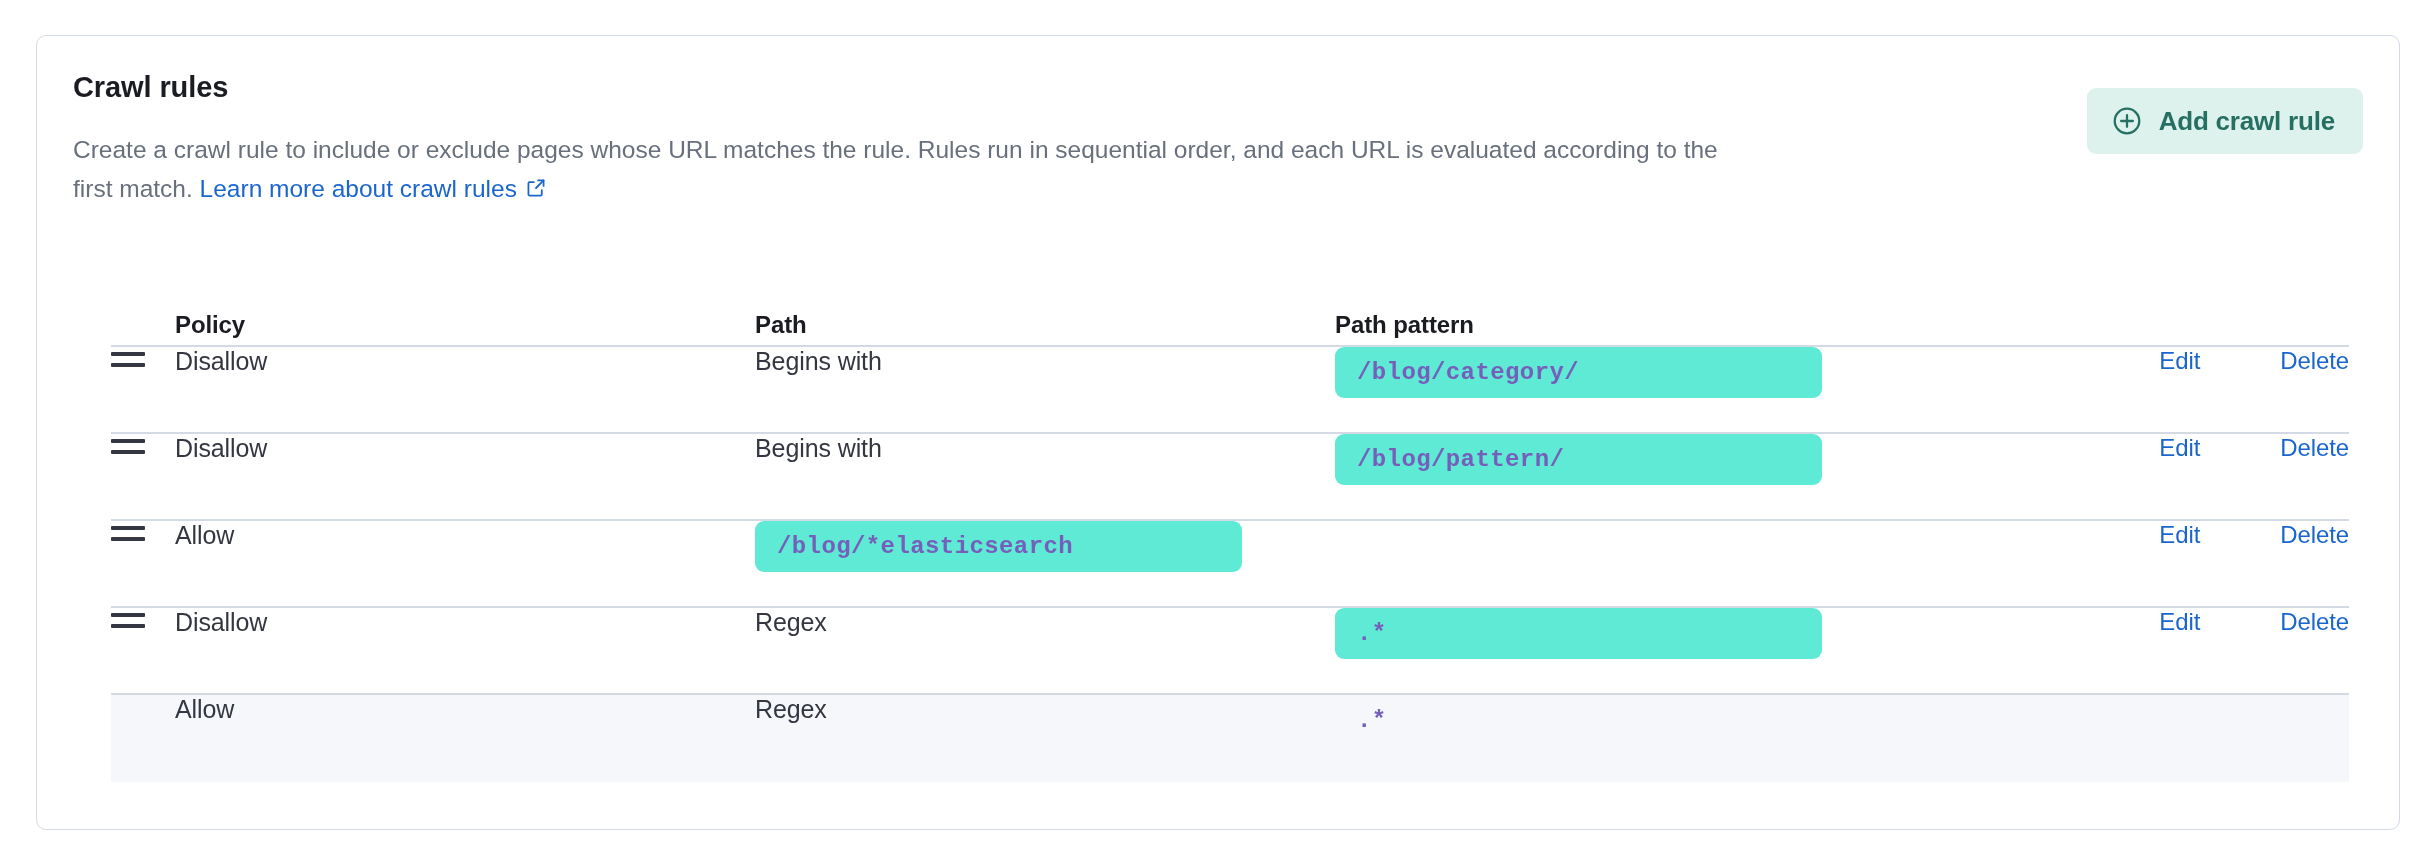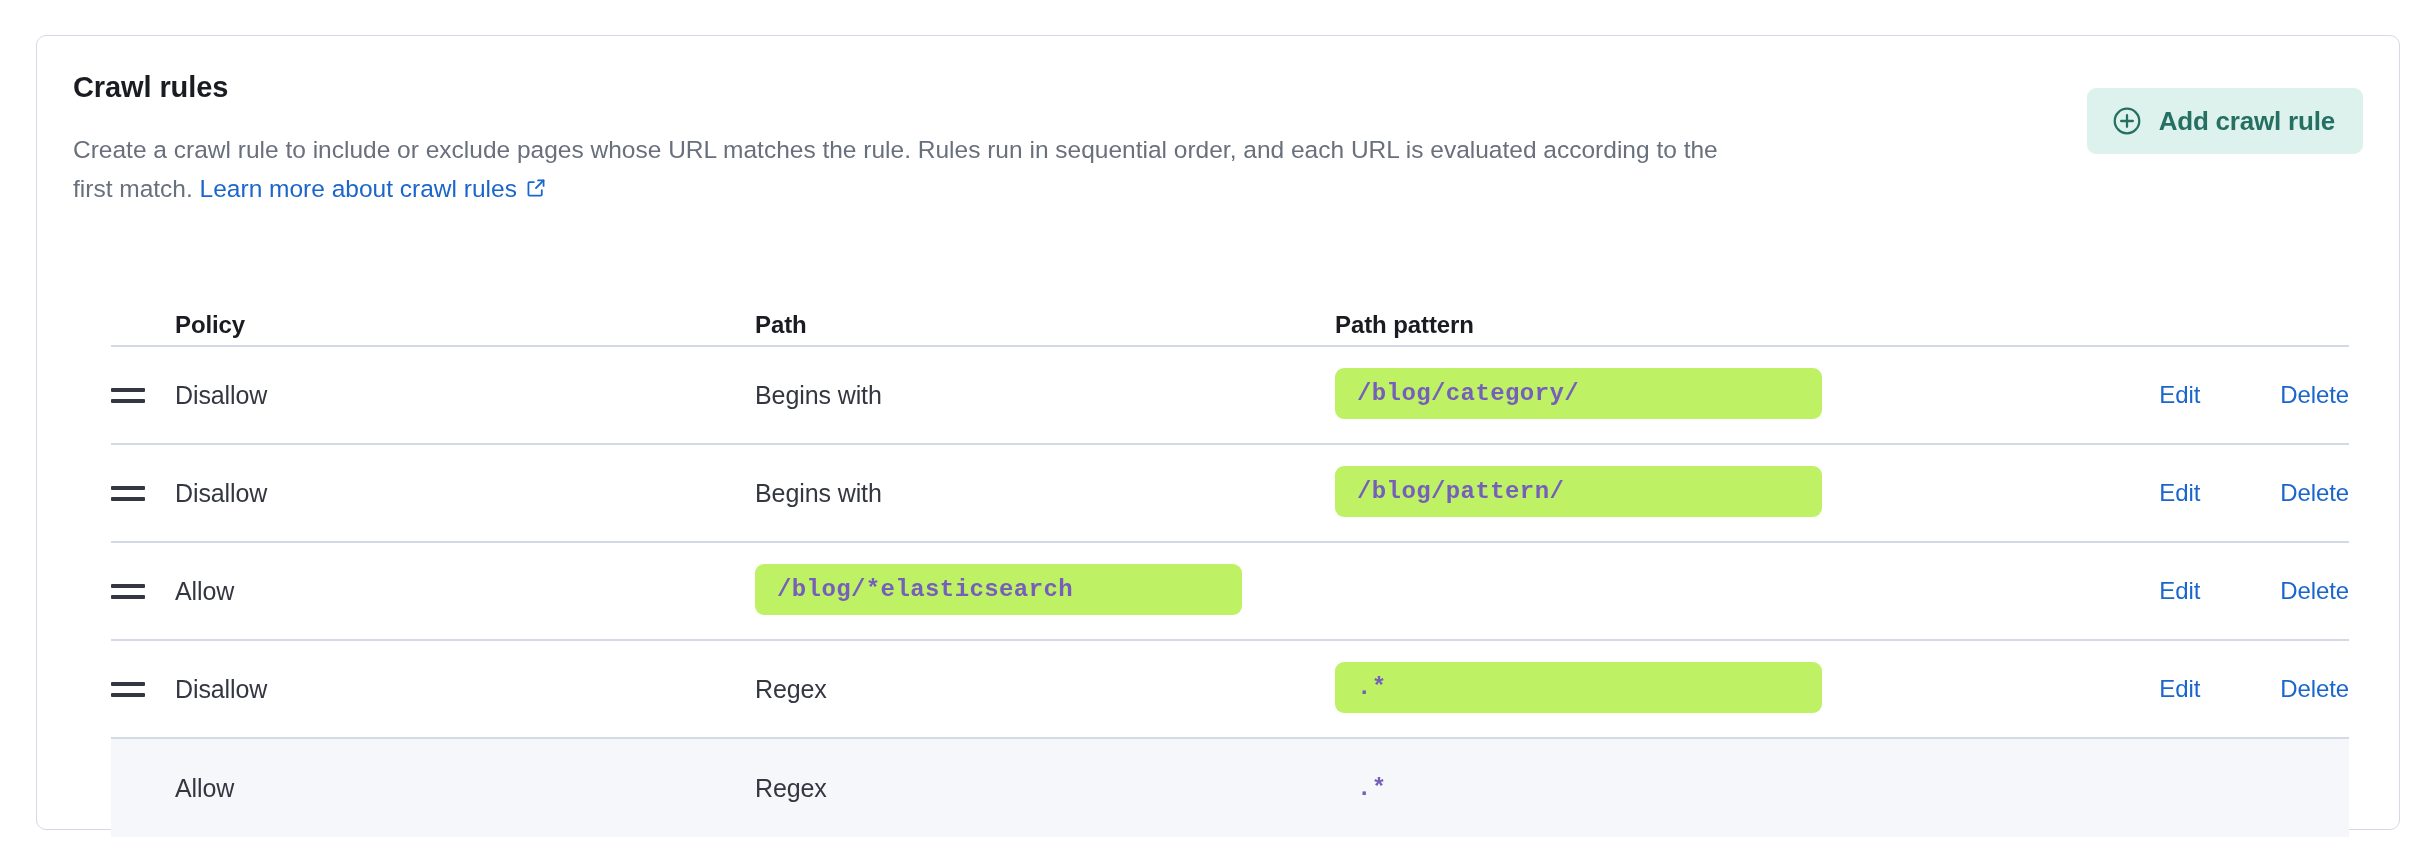--- a/index.html
+++ b/index.html
@@ -124,22 +124,21 @@
   .th {
     font-size: 24px;
     font-weight: 700;
     color: #1a1c21;
     letter-spacing: -0.1px;
     margin-top: 35px;
   }
 
   .trow {
     display: flex;
-    align-items: center;
-    height: 98px;
+    height: 87px;
     border-bottom: 2px solid #d3dae6;
     box-sizing: border-box;
   }
   .trow:last-child { border-bottom: none; }
 
   .trow.highlighted {
     background: #f5f7fa;
     border-bottom: none;
   }
 
@@ -162,21 +161,21 @@
 
   .cell-text {
     font-size: 25px;
     color: #343741;
     font-weight: 400;
     letter-spacing: -0.1px;
   }
 
   .code-chip {
     display: inline-block;
-    background: #bef264;
+    background: #5eead4;
     border-radius: 9px;
     padding: 12px 22px;
     width: 487px;
     box-sizing: border-box;
     font-family: "Liberation Mono", monospace;
     font-size: 24px;
     font-weight: 700;
     color: #765fbb;
     letter-spacing: 0.4px;
     white-space: nowrap;

